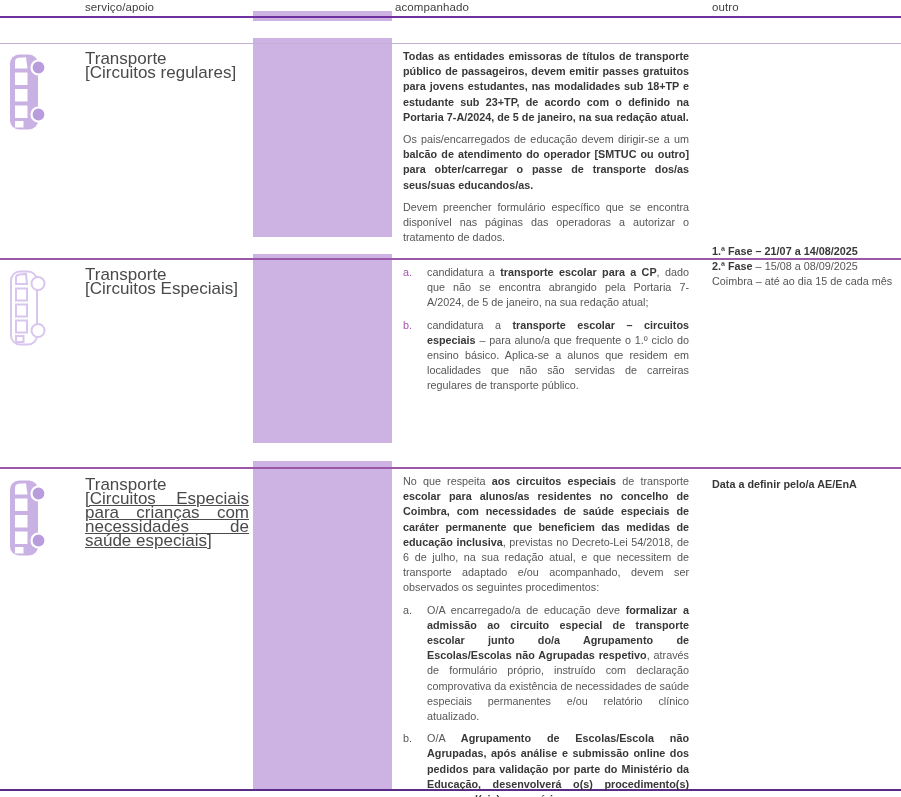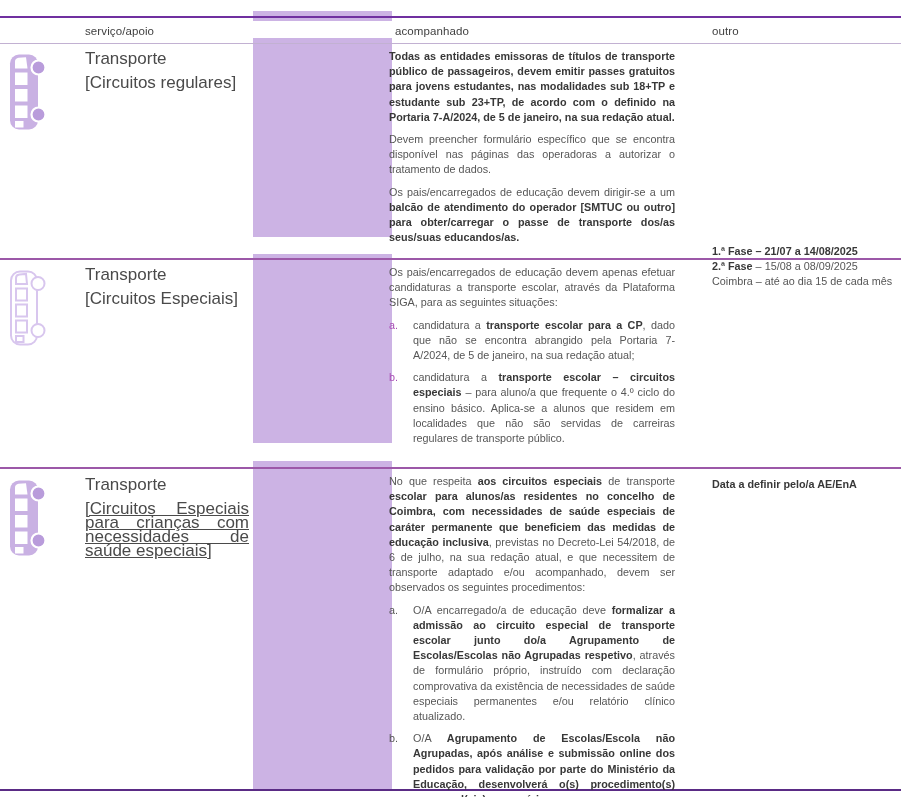--- a/index.html
+++ b/index.html
@@ -1,20 +1,20 @@
 <!DOCTYPE html>
 <html><head>
 <meta charset="utf-8">
 <style>
   html,body{margin:0;padding:0;background:#fff;}
   .page{position:relative;width:901px;height:797px;background:#ffffff;overflow:hidden;
         font-family:"Liberation Sans", sans-serif;}
 
   
-  .hdr-label{position:absolute;top:1px;font-size:11.5px;color:#3f3f3f;letter-spacing:.1px;margin-top:24px;}
+  .hdr-label{position:absolute;top:1px;font-size:11.5px;color:#3f3f3f;letter-spacing:.1px;}
   .h1{left:85px}.h2{left:395px}.h3{left:712px}
 
   
   .line{position:absolute;left:0;width:901px;}
   .line-header{top:15.5px;height:2px;background:#7030a0;}
   .line-light{top:43px;height:1px;background:#c2b1d2;}
   .sep{height:1.6px;background:#9c58a8;}
   .sep-1{top:258px}.sep-2{top:467px}
   .line-bottom{top:789px;height:2.2px;background:#5a2b85;}
 
@@ -25,25 +25,25 @@
   .shade-r2{top:254px;height:189px;}
   .shade-r3{top:461px;height:329px;}
 
   
   .icon{position:absolute;left:7px;width:42px;height:78px;}
   .icon-1{top:53px}.icon-2{top:269px}.icon-3{top:479px}
 
   
   .svc{position:absolute;left:85px;width:164px;font-size:17px;color:#4a4a4a;line-height:14px;}
   .svc-1{top:52px}.svc-2{top:268px}.svc-3{top:478px}
-  .svc-sub{margin-top:10px;}
+  .svc-sub{}
   .svc-3 .svc-sub{text-align:justify;text-decoration:underline;}
 
   
-  .proc{position:absolute;left:389px;width:286px;font-size:10.8px;line-height:15.2px;
+  .proc{position:absolute;left:403px;width:286px;font-size:10.8px;line-height:15.2px;
         color:#565656;text-align:justify;}
   .proc-1{top:49px}.proc-2{top:265px}.proc-3{top:474px}
   .proc p{margin:0 0 7px 0;}
   .proc b{color:#383838;}
   .li{display:flex;margin:0 0 7px 0;}
   .li .marker{flex:0 0 24px;width:24px;}
   .proc-2 .marker{color:#a94fb5;}
   .proc-3 .marker{color:#565656;}
   .li .body{flex:1;text-align:justify;}
 
@@ -83,22 +83,22 @@
       <circle cx="31.5" cy="14.5" r="7" fill="#b99cdb" stroke="#ffffff" stroke-width="2.2"></circle>
       <circle cx="31.5" cy="61.5" r="7" fill="#b99cdb" stroke="#ffffff" stroke-width="2.2"></circle>
     </svg>
   </span>
   <div class="svc svc-1">
     <div class="svc-title">Transporte</div>
     <div class="svc-sub">[Circuitos regulares]</div>
   </div>
   <div class="proc proc-1">
       <p><b>Todas as entidades emissoras de títulos de transporte público de passageiros, devem emitir passes gratuitos para jovens estudantes, nas modalidades sub 18+TP e estudante sub 23+TP, de acordo com o definido na Portaria 7-A/2024, de 5 de janeiro, na sua redação atual.</b></p>
+      <p><span>Os pais/encarregados de educação devem dirigir-se a um </span><b>balcão de atendimento do operador [SMTUC ou outro] para obter/carregar o passe de transporte dos/as seus/suas educandos/as.</b></p>
       <p><span>Devem preencher formulário específico que se encontra disponível nas páginas das operadoras a autorizar o tratamento de dados.</span></p>
-      <p><span>Os pais/encarregados de educação devem dirigir-se a um </span><b>balcão de atendimento do operador [SMTUC ou outro] para obter/carregar o passe de transporte dos/as seus/suas educandos/as.</b></p>
     </div>
 
   <span class="icon icon-2">
     <svg width="42" height="78" viewBox="0 0 42 78">
       <g fill="none" stroke="#d8c6ee" stroke-width="2">
         <rect x="4" y="2.5" width="26" height="73" rx="9"></rect>
         <path d="M9 15 L9 9 C9 7 10.5 5.6 12.5 5.4 L19 4.9 L20 15 Z"></path>
         <rect x="9" y="19.5" width="11" height="12"></rect>
         <rect x="9" y="35.5" width="11" height="12"></rect>
         <rect x="9" y="51.5" width="11" height="12"></rect>
@@ -106,28 +106,27 @@
         <circle cx="31" cy="14.5" r="6.5" fill="#ffffff"></circle>
         <circle cx="31" cy="61.5" r="6.5" fill="#ffffff"></circle>
       </g>
     </svg>
   </span>
   <div class="svc svc-2">
     <div class="svc-title">Transporte</div>
     <div class="svc-sub">[Circuitos Especiais]</div>
   </div>
   <div class="proc proc-2">
-      <p><span>Os pais/encarregados de educação devem apenas efetuar candidaturas a transporte escolar, através da Plataforma SIGA, para as seguintes situações:</span></p>
       <div class="li">
         <span class="marker">a.</span>
         <span class="body"><span>candidatura a </span><b>transporte escolar para a CP</b><span>, dado que não se encontra abrangido pela Portaria 7-A/2024, de 5 de janeiro, na sua redação atual;</span></span>
       </div>
       <div class="li">
         <span class="marker">b.</span>
-        <span class="body"><span>candidatura a </span><b>transporte escolar – circuitos especiais</b><span> – para aluno/a que frequente o 4.º ciclo do ensino básico. Aplica-se a alunos que residem em localidades que não são servidas de carreiras regulares de transporte público.</span></span>
+        <span class="body"><span>candidatura a </span><b>transporte escolar – circuitos especiais</b><span> – para aluno/a que frequente o 1.º ciclo do ensino básico. Aplica-se a alunos que residem em localidades que não são servidas de carreiras regulares de transporte público.</span></span>
       </div>
     </div>
   <div class="prz prz-2">
       <div><b>1.ª Fase – 21/07 a 14/08/2025</b></div>
       <div><b>2.ª Fase</b><span> – 15/08 a 08/09/2025</span></div>
       <div><span>Coimbra</span><span> – até ao dia 15 de cada mês</span></div>
     </div>
 
   <span class="icon icon-3">
     <svg width="42" height="78" viewBox="0 0 42 78">

